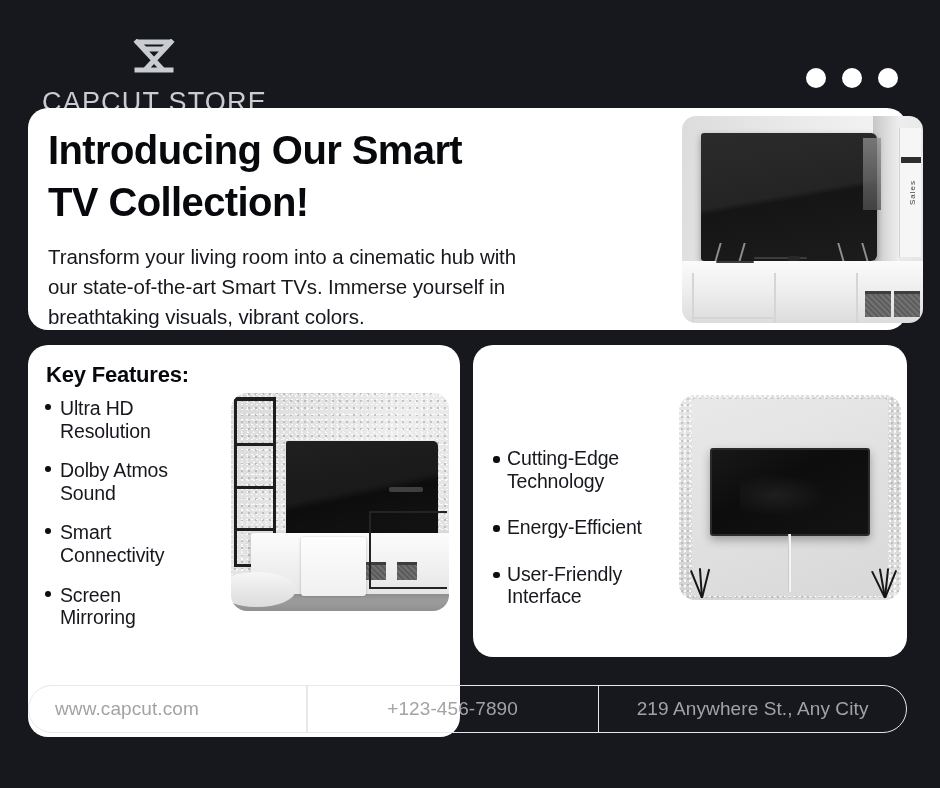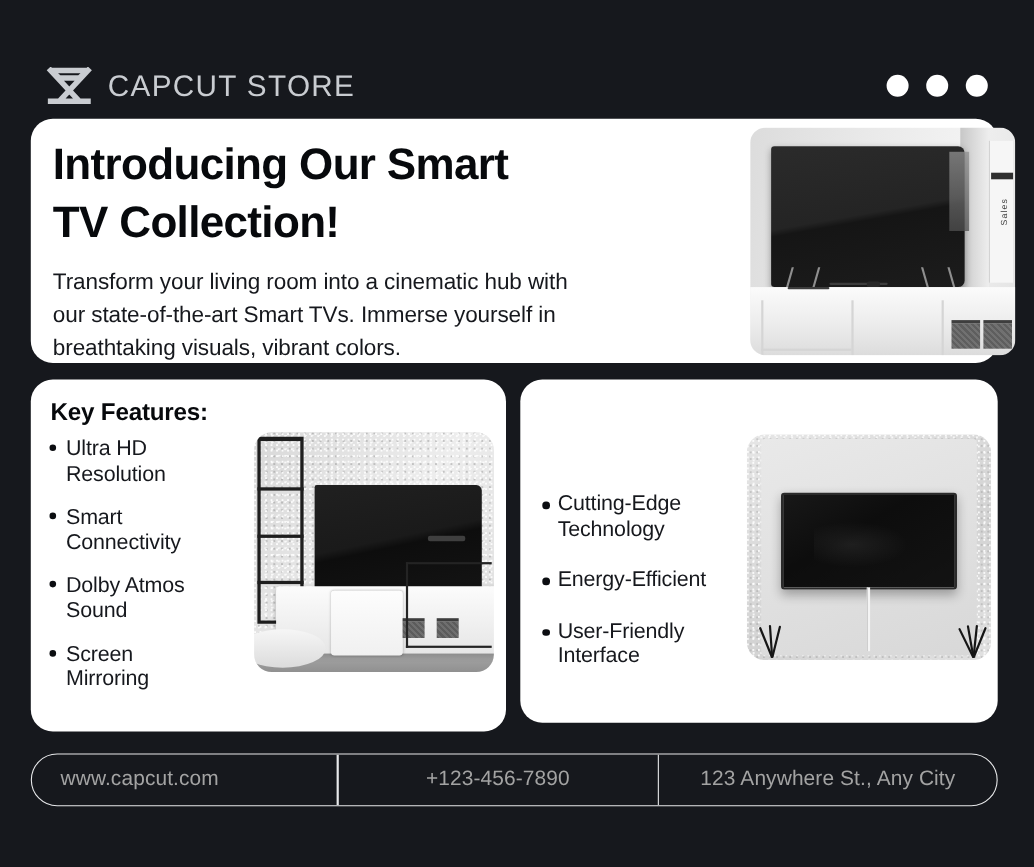--- a/index.html
+++ b/index.html
@@ -10,21 +10,21 @@
     overflow:hidden;
   }
   .poster { position:relative; width:940px; height:788px; background:#16181d; }
 
   
   .header {
     position:absolute; left:42px; top:54px;
     width:856px; height:48px;
     display:flex; align-items:center; justify-content:space-between;
   }
-  .brand { display:flex; align-items:center; gap:14px; }
+  .brand { display:flex; align-items:center; gap:14px;flex-direction:column; }
   .logo-icon { width:42px; height:34px; display:block; }
   .brand-name {
     font-size:27px; letter-spacing:1.2px; color:#c9ccd1; font-weight:400;
     white-space:nowrap;
   }
   .dots { display:flex; align-items:center; gap:16px; }
   .dot { width:20px; height:20px; border-radius:50%; background:#ffffff; }
 
   
   .card { position:absolute; background:#ffffff; border-radius:20px; }
@@ -38,21 +38,21 @@
   .hero-body {
     margin-top:14px;
     font-size:20.5px; line-height:1.46; color:#16181d; letter-spacing:-0.1px;
     white-space:pre-line;
   }
   .hero-photo {
     position:absolute; left:654px; top:8px; width:241px; height:207px;
     border-radius:14px; overflow:hidden;
   }
 
-  .card-left  { left:28px;  top:345px; width:432px; height:320px; }
+  .card-left  { left:28px;  top:345px; width:432px; height:392px; }
   .card-right { left:473px; top:345px; width:434px; height:312px; }
 
   .card-head {
     position:absolute; left:18px; top:16px;
     font-size:22px; font-weight:700; color:#07090c; line-height:1.24;
     letter-spacing:-0.2px; white-space:pre-line;
   }
   .card-left .card-head  { top:16px; }
   .card-right .card-head { top:19px; }
 
@@ -236,24 +236,24 @@
       </div>
     </div>
   </div>
 
   <div class="card card-left">
     <div class="card-head">Key Features:</div>
 
     <ul class="bullets">
       <li>Ultra HD
 Resolution</li>
+      <li>Dolby Atmos
+Sound</li>
       <li>Smart
 Connectivity</li>
-      <li>Dolby Atmos
-Sound</li>
       <li>Screen
 Mirroring</li>
     </ul>
 
     <div class="card-photo photo-left">
       <div class="ph">
         <div class="lp-wall"></div>
         <div class="lp-shelf">
           <i style="top:26%"></i>
             <i style="top:52%"></i>
@@ -300,16 +300,16 @@
         </div>
       </div>
     </div>
   </div>
 
   <div class="footer">
     <div class="fseg s1">www.capcut.com</div>
     <div class="fdiv"></div>
     <div class="fseg s2">+123-456-7890</div>
     <div class="fdiv"></div>
-    <div class="fseg s3">123 Anywhere St., Any City</div>
+    <div class="fseg s3">219 Anywhere St., Any City</div>
   </div>
 
 </div>
 
 </body></html>

